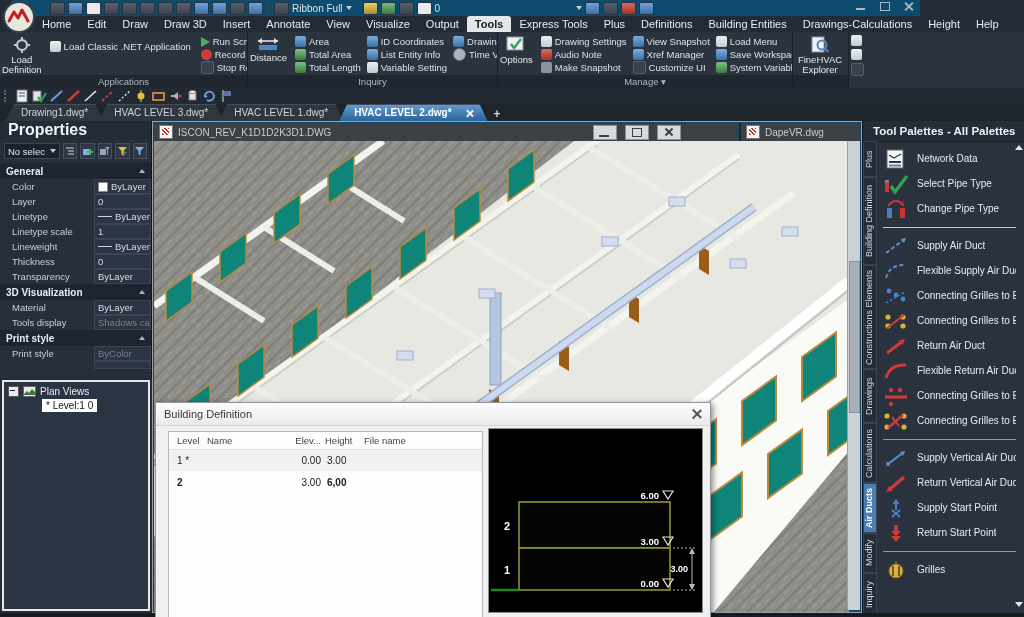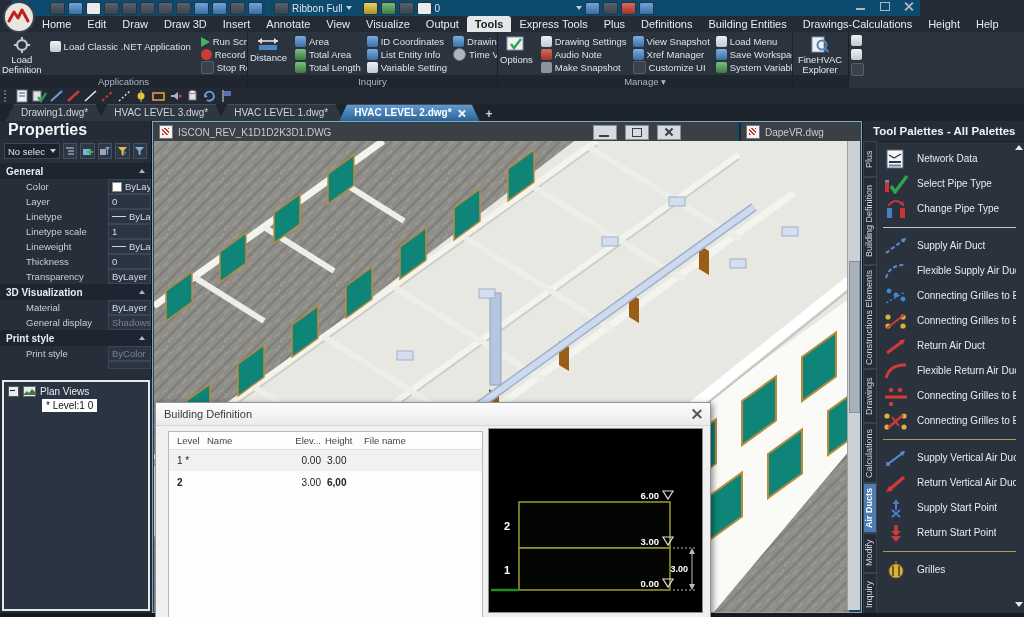--- a/index.html
+++ b/index.html
@@ -46,35 +46,35 @@
   .ric.rec{background:#cc3b34;border-radius:50%;}
   .ric.clock{background:#aab3bf;border-radius:50%;border:1px solid #6f7883;}
   .vline{width:1px;background:#1a2028;margin:2px 1px;}
   
   #tb2{left:0;top:88px;width:1024px;height:16px;background:#222933;display:flex;align-items:center;gap:2px;padding-left:4px;box-sizing:border-box;}
   .grip{width:4px;height:12px;border-left:2px dotted #5a6470;margin-right:3px;}
   .t2{width:15px;height:14px;flex:0 0 auto;}
   
   #doctabs{left:0;top:104px;width:1024px;height:17px;background:#1d242c;display:flex;align-items:flex-end;padding-left:6px;box-sizing:border-box;}
   .dtab{height:16px;line-height:16px;padding:0 14px;font-size:10px;color:#cfd5dc;background:#2e3640;border:1px solid #434c58;border-bottom:none;clip-path:polygon(8px 0,calc(100% - 8px) 0,100% 100%,0 100%);margin-right:-4px;white-space:nowrap;}
-  .dtab.active{background:linear-gradient(#5f9ad1,#2c6396);color:#fff;font-weight:bold;z-index:2;display:flex;align-items:center;gap:6px;}
+  .dtab.active{background:linear-gradient(#5f9ad1,#2c6396);color:#fff;font-weight:bold;z-index:2;display:flex;align-items:center;gap:14px;}
   .xglyph{position:relative;width:7px;height:7px;display:inline-block;}
   .xglyph:before,.xglyph:after{content:"";position:absolute;left:3px;top:-1px;width:1.5px;height:9px;background:#eef2f6;}
   .xglyph:before{transform:rotate(45deg);} .xglyph:after{transform:rotate(-45deg);}
   .newtab{margin-left:10px;color:#cfd5dc;font-size:12px;font-weight:bold;}
   
   #props{left:0;top:121px;width:152px;height:257px;background:#262e3a;border-right:1px solid #11151b;box-sizing:border-box;overflow:hidden;}
   .pr-title{height:18px;line-height:18px;padding-left:8px;font-size:16px;font-weight:bold;color:#f2f4f7;background:#222b36;}
   .pr-controls{height:24px;display:flex;align-items:center;gap:3px;padding:0 4px;}
   .pr-combo{width:62px;height:16px;background:#1b222c;border:1px solid #3c4654;color:#dfe4ea;font-size:9.5px;display:flex;align-items:center;justify-content:space-between;padding:0 3px;box-sizing:border-box;}
   .pr-btn{width:16px;height:16px;background:#2e3744;border:1px solid #46505e;box-sizing:border-box;display:flex;align-items:center;justify-content:center;}
   .pr-sec{height:16px;background:#1e2530;display:flex;align-items:center;justify-content:space-between;padding:0 6px;font-size:10px;font-weight:bold;color:#e8ecf2;}
   .up-caret{width:0;height:0;border-left:3px solid transparent;border-right:3px solid transparent;border-bottom:4px solid #aeb6c2;}
   .pr-row{height:15px;display:flex;box-sizing:border-box;}
-  .pr-lab{flex:0 0 82px;padding-left:26px;font-size:9.5px;color:#c9cfd7;line-height:15px;overflow:hidden;white-space:nowrap;}
+  .pr-lab{flex:0 0 82px;padding-left:12px;font-size:9.5px;color:#c9cfd7;line-height:15px;overflow:hidden;white-space:nowrap;}
   .pr-val{flex:1;background:#2b3442;border:1px solid #3b4554;font-size:9.5px;color:#d7dce3;line-height:13px;padding-left:3px;display:flex;align-items:center;gap:3px;overflow:hidden;white-space:nowrap;}
   .pr-val.gray{color:#78808c;}
   .swatch{width:8px;height:8px;background:#fff;border:1px solid #888;flex:0 0 auto;}
   .lineseg{width:14px;height:1.5px;background:#cfd4da;flex:0 0 auto;}
   
   #planviews{left:2px;top:380px;width:148px;height:231px;background:#2b3442;border:2px solid #e8e8e8;box-sizing:border-box;padding:4px;}
   .tree-row{display:flex;align-items:center;gap:4px;font-size:10px;color:#e8ecf1;}
   .minusbox{width:9px;height:9px;background:#e8eaec;border:1px solid #555;position:relative;}
   .minusbox:after{content:"";position:absolute;left:1px;top:3px;width:5px;height:1px;background:#222;}
   .tree-sel{margin:2px 15px 0 34px;display:inline-block;background:#fff;color:#111;font-size:10px;padding:0 4px;line-height:13px;}
@@ -521,21 +521,21 @@
     <span>3D Visualization</span>
     <span class="up-caret"></span>
   </div>
   <div class="pr-row">
     <span class="pr-lab">Material</span>
     <span class="pr-val">
         <span>ByLayer</span>
       </span>
   </div>
   <div class="pr-row">
-    <span class="pr-lab">General display</span>
+    <span class="pr-lab">Tools display</span>
     <span class="pr-val gray">
         <span>Shadows cast ...</span>
       </span>
   </div>
 
   <div class="pr-sec">
     <span>Print style</span>
     <span class="up-caret"></span>
   </div>
   <div class="pr-row">

